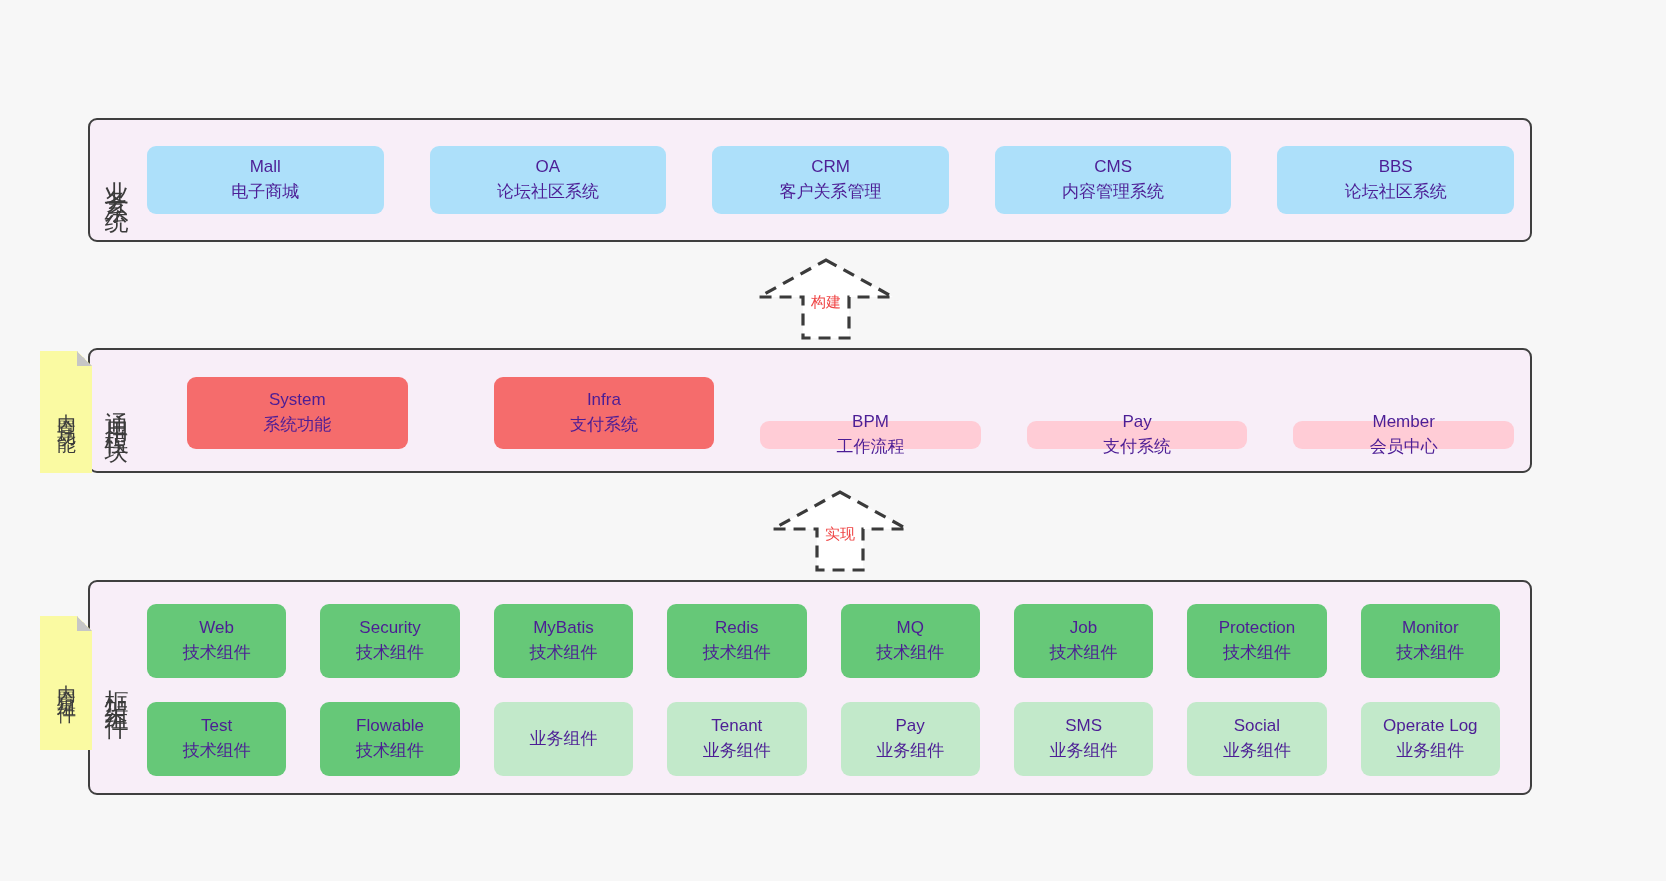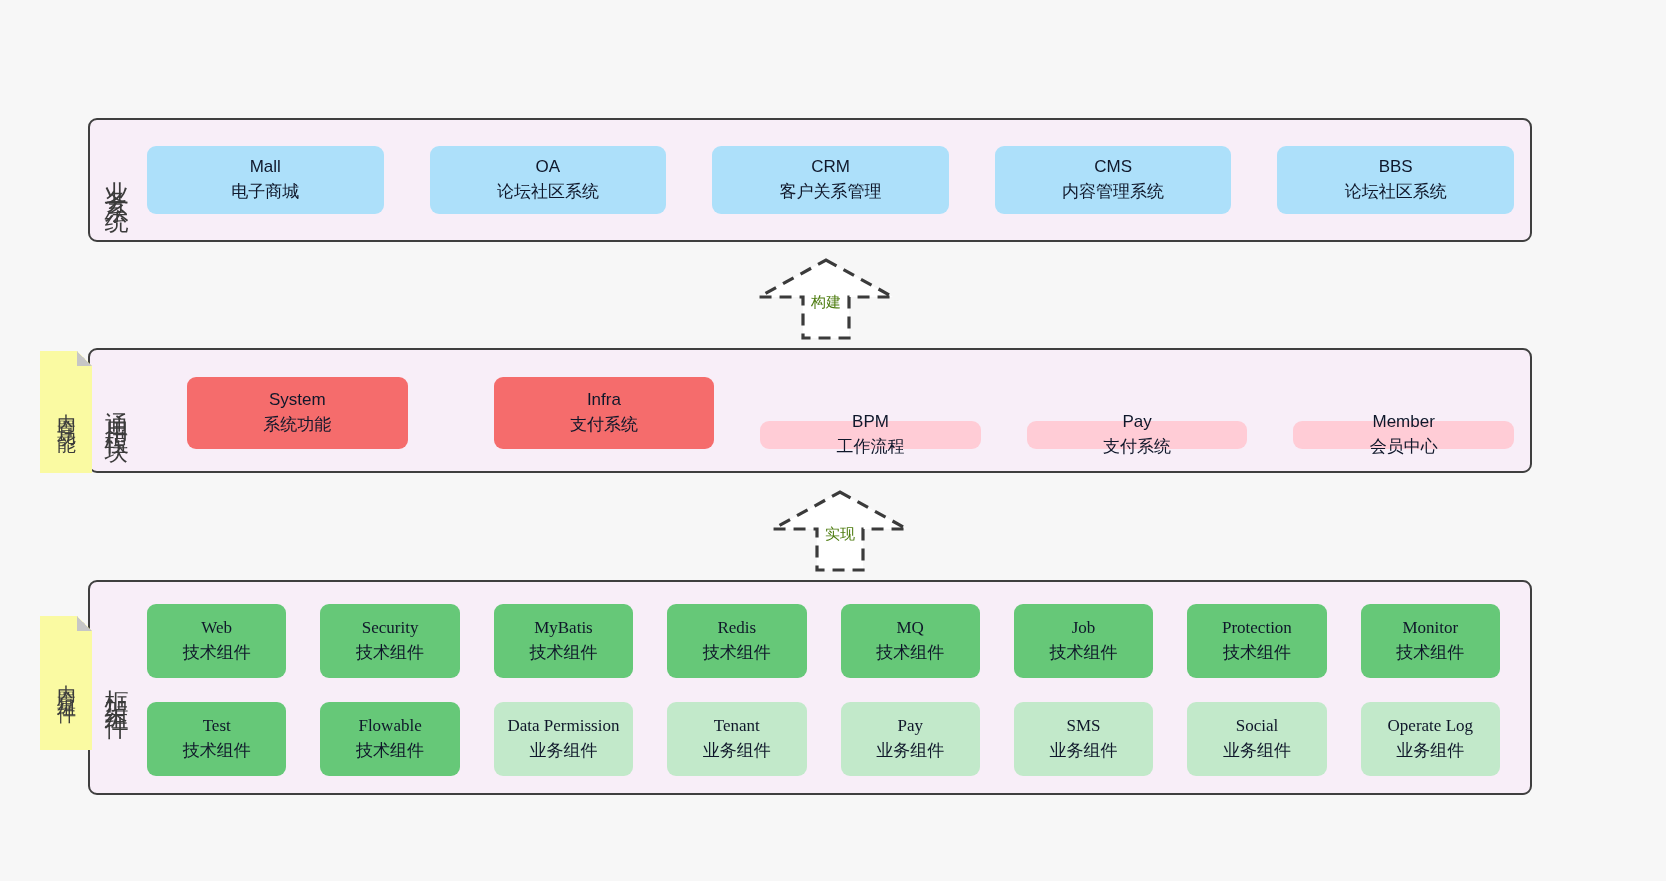--- a/index.html
+++ b/index.html
@@ -23,32 +23,32 @@
 
   .vlabel{
     position:absolute;left:13px;top:50%;transform:translateY(-50%);
     writing-mode:vertical-lr;text-orientation:upright;
     font-size:24px;line-height:1.15;letter-spacing:9px;
     color:#3b3b3b;white-space:nowrap;
   }
   .row{position:absolute;left:57px;right:16px;display:flex;gap:46px;}
   #sec-business .row{top:26px;bottom:26px;}
   #sec-common .row{top:27px;bottom:22px;}
-  .row8{left:57px;right:30px;height:74px;gap:34px;font-family:Liberation Serif, serif;}
+  .row8{left:57px;right:30px;height:74px;gap:34px;}
   #fw-row1{top:22px;}
   #fw-row2{top:120px;}
 
   .box{
     flex:1 1 0;
     border-radius:9px;
     display:flex;flex-direction:column;align-items:center;justify-content:center;
     text-align:center;
     font-size:17px;line-height:1.45;
     padding:2px 10px;box-sizing:border-box;
-    color:#0f172a;
+    color:#4c1d95;
   }
   .b-blue{background:#ade0fa;}
   .b-red{background:#f56c6c;margin-left:40px;}
   .b-pink{background:#ffccd6;margin-top:44px;}
   .b-green{background:#66c878;}
   .b-lgreen{background:#c2e9ca;}
 
   .note{
     position:absolute;left:40px;width:52px;z-index:3;
     background:#fafaa2;
@@ -67,21 +67,21 @@
     color:#3b3b3b;white-space:nowrap;
   }
 
   .arrow{position:absolute;width:140px;height:85px;z-index:2;}
   #arrow-build{left:756px;top:257px;}
   #arrow-implement{left:770px;top:489px;}
   .arrow svg{position:absolute;left:0;top:0;width:100%;height:100%;}
   .arrow-label{
     position:absolute;left:50%;top:36px;transform:translateX(-50%);
     background:#ffffff;padding:0 3px;
-    font-size:15px;color:#4d7c0f;white-space:nowrap;text-align:center;
+    font-size:15px;color:#ef4444;white-space:nowrap;text-align:center;
   }
 </style>
 </head>
 <body>
 
 <div class="section" id="sec-business">
   <div class="vlabel">业务系统</div>
   <div class="row">
     <div class="box b-blue">
       <div>Mall</div>
@@ -191,21 +191,20 @@
   <div class="row row8" id="fw-row2">
     <div class="box b-green">
       <div>Test</div>
       <div>技术组件</div>
     </div>
     <div class="box b-green">
       <div>Flowable</div>
       <div>技术组件</div>
     </div>
     <div class="box b-lgreen">
-      <div>Data Permission</div>
       <div>业务组件</div>
     </div>
     <div class="box b-lgreen">
       <div>Tenant</div>
       <div>业务组件</div>
     </div>
     <div class="box b-lgreen">
       <div>Pay</div>
       <div>业务组件</div>
     </div>

